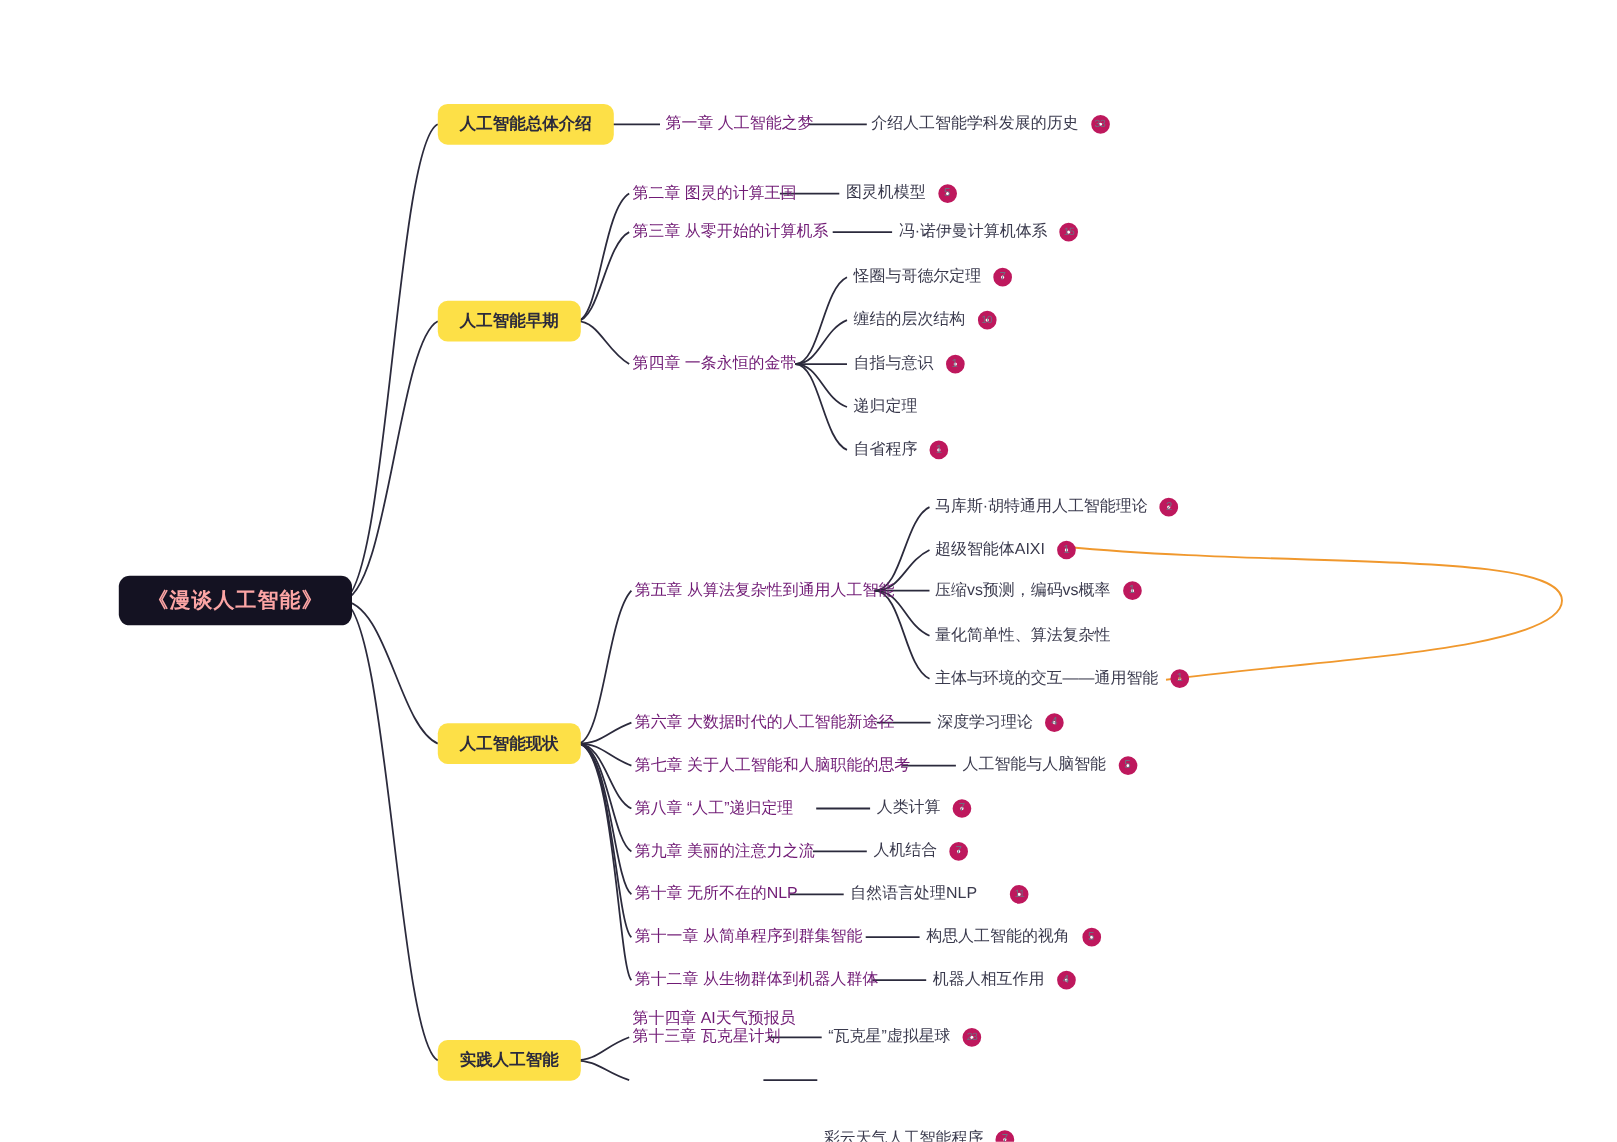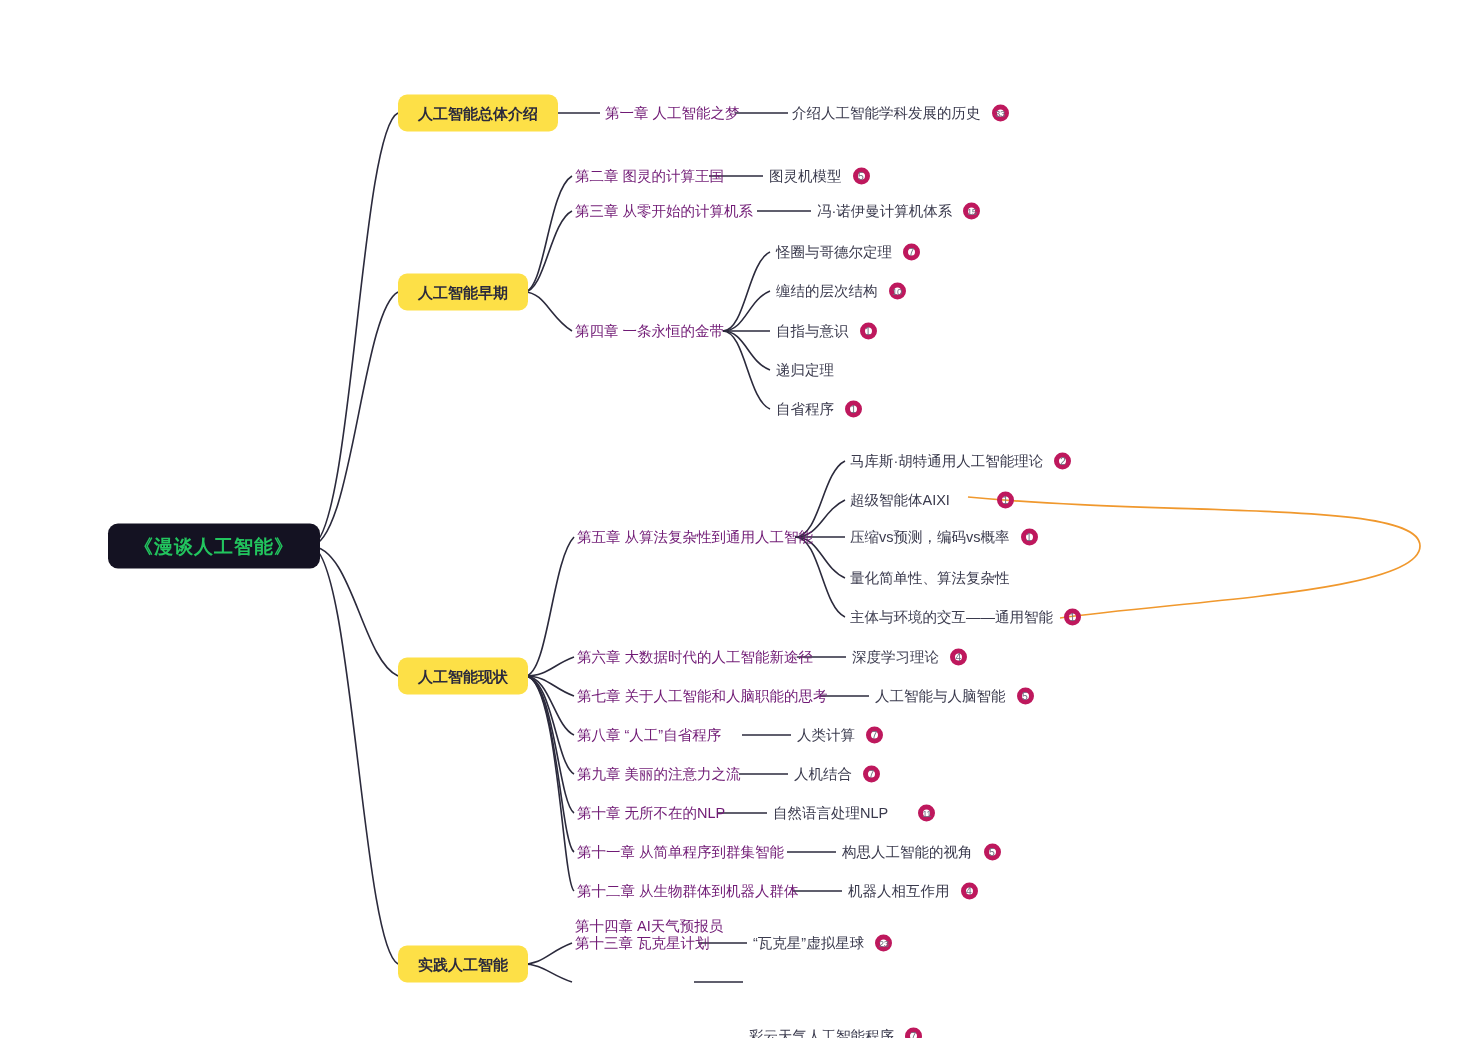--- a/index.html
+++ b/index.html
@@ -30,21 +30,21 @@
   .node {
     position: absolute;
     white-space: nowrap;
     display: flex;
     align-items: center;
     transform: translateY(-50%);
   }
   
   .root-node {
     background: #141222;
-    color: #22c55e;
+    color: #fca5a5;
     border-radius: 10px;
     padding: 13px 26px;
     font-size: 19px;
     font-weight: bold;
     letter-spacing: 1px;
     line-height: 1;
   }
   
   .branch-node {
     background: #fde047;
@@ -67,21 +67,21 @@
     font-size: 14.5px;
     line-height: 1;
   }
   .leaf-label { display: inline-block; }
   .badge {
     display: inline-flex;
     align-items: center;
     justify-content: center;
     width: 17px;
     height: 17px;
-    border: 5px solid #be185d;
+    border: 7px solid #be185d;
     border-radius: 50%;
     font-size: 10.5px;
     color: #6f6f80;
     margin-left: 11px;
     box-sizing: border-box;
     line-height: 1;
     flex: none;
   }
   .badge.wide { font-size: 9.5px; letter-spacing: -0.4px; }
 </style>
@@ -170,21 +170,21 @@
 
   <div class="node chapter-node" style="left:605px; top:113px;">第一章 人工智能之梦</div>
 
   <div class="node chapter-node" style="left:575px; top:176px;">第二章 图灵的计算王国</div>
   <div class="node chapter-node" style="left:575px; top:211px;">第三章 从零开始的计算机系</div>
   <div class="node chapter-node" style="left:575px; top:331px;">第四章 一条永恒的金带</div>
 
   <div class="node chapter-node" style="left:577px; top:537px;">第五章 从算法复杂性到通用人工智能</div>
   <div class="node chapter-node" style="left:577px; top:657px;">第六章 大数据时代的人工智能新途径</div>
   <div class="node chapter-node" style="left:577px; top:696px;">第七章 关于人工智能和人脑职能的思考</div>
-  <div class="node chapter-node" style="left:577px; top:735px;">第八章 “人工”自省程序</div>
+  <div class="node chapter-node" style="left:577px; top:735px;">第八章 “人工”递归定理</div>
   <div class="node chapter-node" style="left:577px; top:774px;">第九章 美丽的注意力之流</div>
   <div class="node chapter-node" style="left:577px; top:813px;">第十章 无所不在的NLP</div>
   <div class="node chapter-node" style="left:577px; top:852px;">第十一章 从简单程序到群集智能</div>
   <div class="node chapter-node" style="left:577px; top:891px;">第十二章 从生物群体到机器人群体</div>
 
   <div class="node chapter-node" style="left:575px; top:943px;">第十三章 瓦克星计划</div>
   <div class="node chapter-node" style="left:575px; top:926px;">第十四章 AI天气预报员</div>
 
   <div class="node leaf-node" style="left:792px; top:113px;">
     <span class="leaf-label">介绍人工智能学科发展的历史</span>
@@ -217,21 +217,21 @@
   </div>
   <div class="node leaf-node" style="left:776px; top:409px;">
     <span class="leaf-label">自省程序</span>
     <span class="badge">1</span>
   </div>
 
   <div class="node leaf-node" style="left:850px; top:461px;">
     <span class="leaf-label">马库斯·胡特通用人工智能理论</span>
     <span class="badge">2</span>
   </div>
-  <div class="node leaf-node" style="left:850px; top:500px;gap:36px;">
+  <div class="node leaf-node" style="left:850px; top:500px;">
     <span class="leaf-label">超级智能体AIXI</span>
     <span class="badge">1</span>
   </div>
   <div class="node leaf-node" style="left:850px; top:537px;">
     <span class="leaf-label">压缩vs预测，编码vs概率</span>
     <span class="badge">1</span>
   </div>
   <div class="node leaf-node" style="left:850px; top:578px;">
     <span class="leaf-label">量化简单性、算法复杂性</span>
   </div>

